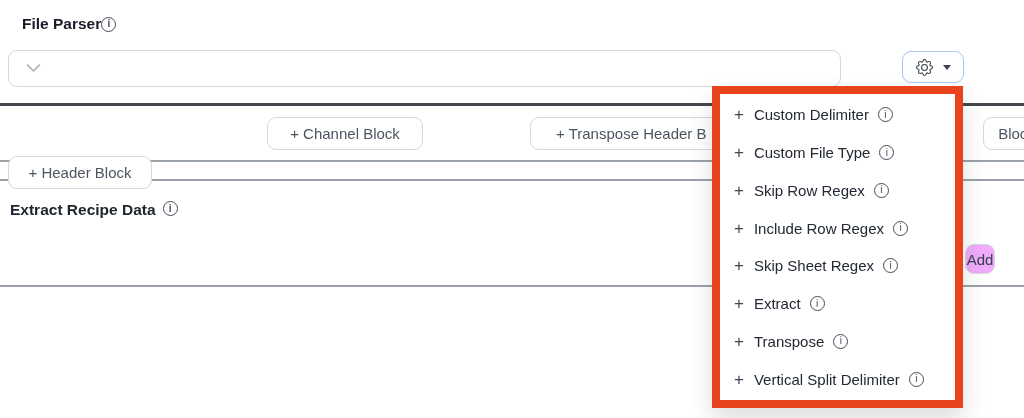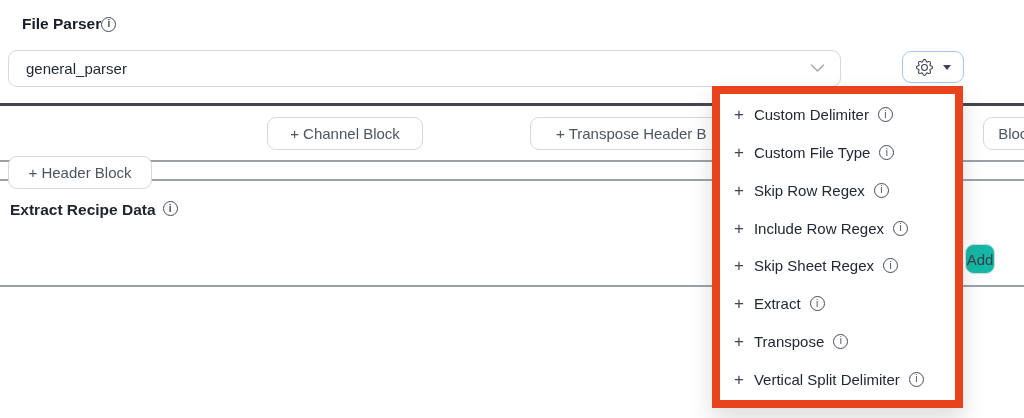--- a/index.html
+++ b/index.html
@@ -52,21 +52,21 @@
   .btn-2 { left:267px; width:156px; }
   .btn-3 { left:530px; width:228px; justify-content:flex-start; padding-left:25px; }
   .btn-4 { left:983px; width:67px; }
   
   .section-title {
     position:absolute; left:10px; top:201px; display:flex; align-items:flex-start; gap:7px;
     font-size:15.5px; font-weight:600; color:#20262f;
   }
   .add-btn {
     position:absolute; left:965px; top:244px; width:30px; height:30px;
-    border:1px solid #d5d8dd; border-radius:9px; background:#14b8a6;
+    border:1px solid #d5d8dd; border-radius:9px; background:#f0abfc;
     font-size:15px; color:#39404a; display:flex; align-items:center; justify-content:center;
     cursor:pointer;
   }
   
   .settings-menu {
     position:absolute; left:712px; top:86px; width:251px; height:322px;
     border:8px solid var(--highlight); background:#fff; z-index:10;
     display:flex; flex-direction:column; padding:2px 0;
     box-shadow:0 12px 22px rgba(50,50,50,0.16);
   }
@@ -81,21 +81,20 @@
 <body>
 
 <div id="app" style="--highlight: #e8431c;">
 
   <div class="page-title">
     <span>File Parser</span>
     <span class="info-icon">i</span>
   </div>
 
   <div class="select-box">
-    <span class="select-value">general_parser</span>
     <svg width="15" height="9" viewBox="0 0 15 9">
       <path d="M1.5 1 L7.5 7 L13.5 1" stroke="#a6acb5" stroke-width="1.6" fill="none" stroke-linecap="round" stroke-linejoin="round"></path>
     </svg>
   </div>
 
   <div class="gear-btn">
     <svg width="17" height="17" viewBox="0 0 16 16" fill="#3a4350">
       <path d="M8 4.754a3.246 3.246 0 1 0 0 6.492 3.246 3.246 0 0 0 0-6.492zM5.754 8a2.246 2.246 0 1 1 4.492 0 2.246 2.246 0 0 1-4.492 0z"></path>
       <path d="M9.796 1.343c-.527-1.79-3.065-1.79-3.592 0l-.094.319a.873.873 0 0 1-1.255.52l-.292-.16c-1.64-.892-3.433.902-2.54 2.541l.159.292a.873.873 0 0 1-.52 1.255l-.319.094c-1.79.527-1.79 3.065 0 3.592l.319.094a.873.873 0 0 1 .52 1.255l-.16.292c-.892 1.64.901 3.434 2.541 2.54l.292-.159a.873.873 0 0 1 1.255.52l.094.319c.527 1.79 3.065 1.79 3.592 0l.094-.319a.873.873 0 0 1 1.255-.52l.292.16c1.64.893 3.434-.902 2.54-2.541l-.159-.292a.873.873 0 0 1 .52-1.255l.319-.094c1.79-.527 1.79-3.065 0-3.592l-.319-.094a.873.873 0 0 1-.52-1.255l.16-.292c.893-1.64-.902-3.433-2.541-2.54l-.292.159a.873.873 0 0 1-1.255-.52l-.094-.319zm-2.633.283c.246-.835 1.428-.835 1.674 0l.094.319a1.873 1.873 0 0 0 2.693 1.115l.291-.16c.764-.415 1.6.42 1.184 1.185l-.159.292a1.873 1.873 0 0 0 1.116 2.692l.318.094c.835.246.835 1.428 0 1.674l-.319.094a1.873 1.873 0 0 0-1.115 2.693l.16.291c.415.764-.42 1.6-1.185 1.184l-.291-.159a1.873 1.873 0 0 0-2.693 1.116l-.094.318c-.246.835-1.428.835-1.674 0l-.094-.319a1.873 1.873 0 0 0-2.692-1.115l-.292.16c-.764.415-1.6-.42-1.184-1.185l.159-.291A1.873 1.873 0 0 0 1.945 8.93l-.319-.094c-.835-.246-.835-1.428 0-1.674l.319-.094A1.873 1.873 0 0 0 3.06 4.377l-.16-.292c-.415-.764.42-1.6 1.185-1.184l.292.159a1.873 1.873 0 0 0 2.692-1.115l.094-.319z"></path>
     </svg>

